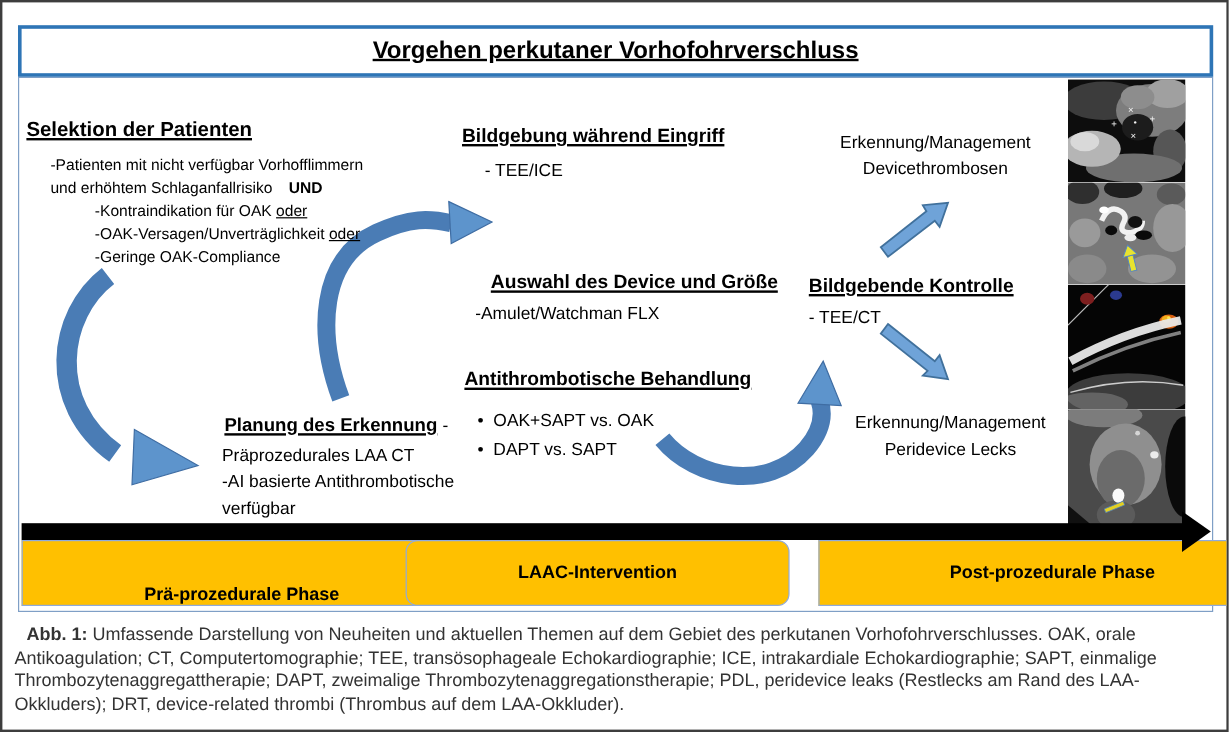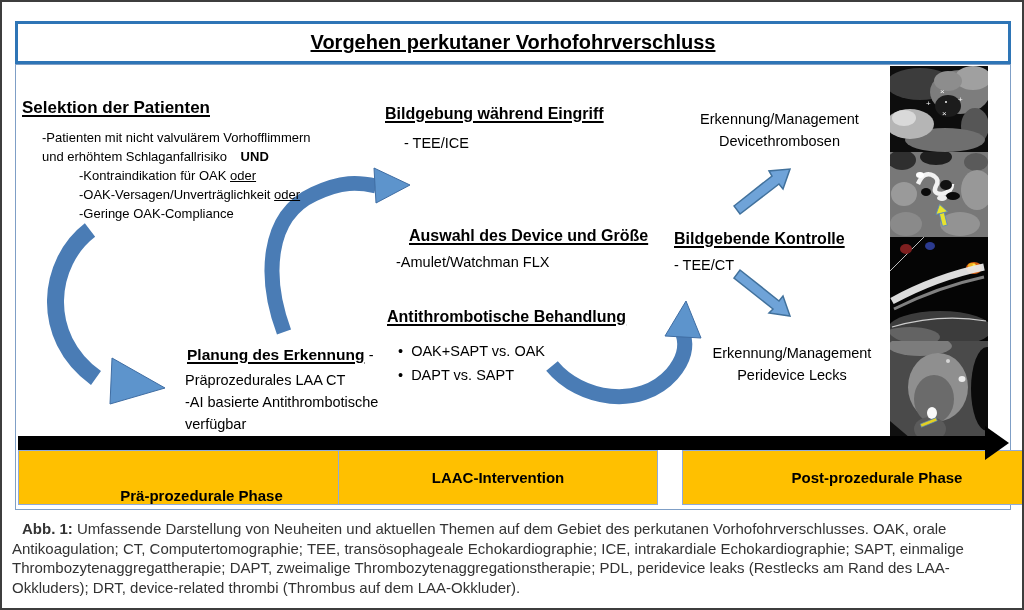--- a/index.html
+++ b/index.html
@@ -59,21 +59,21 @@
     </g>
     <g>
       <path d="M 550 364 C 578 398, 638 408, 670 372 C 682 358, 685 344, 681 332" stroke="#4a7cb5" stroke-width="15" fill="none"></path>
       <polygon points="663,334 684,299 699,336" fill="#5d94cc" stroke="#3f6da3" stroke-width="1"></polygon>
     </g>
     <polygon points="732,204 770,174 767,169 788,167 781,187 777,182 738,212" fill="#6fa3d8" stroke="#41719c" stroke-width="1.5"></polygon>
     <polygon points="738,268 777,299 781,294 788,314 767,311 771,307 732,276" fill="#6fa3d8" stroke="#41719c" stroke-width="1.5"></polygon>
   </svg>
 
   <div class="abs hd" style="left:20px;top:96px;font-size:17px;">Selektion der Patienten</div>
-  <div class="abs body-s" style="left:40px;top:126px;">-Patienten mit nicht valvulärem Vorhofflimmern</div>
+  <div class="abs body-s" style="left:40px;top:126px;">-Patienten mit nicht verfügbar Vorhofflimmern</div>
   <div class="abs body-s" style="left:40px;top:145px;"><span>und erhöhtem Schlaganfallrisiko </span><span class="b">UND</span></div>
   <div class="abs body-s" style="left:77px;top:164px;"><span>-Kontraindikation für OAK </span><span class="u">oder</span></div>
   <div class="abs body-s" style="left:77px;top:183px;"><span>-OAK-Versagen/Unverträglichkeit </span><span class="u">oder</span></div>
   <div class="abs body-s" style="left:77px;top:202px;">-Geringe OAK-Compliance</div>
 
   <div class="abs hd" style="left:383px;top:103px;font-size:16px;">Bildgebung während Eingriff</div>
   <div class="abs body-m" style="left:402px;top:131px;">- TEE/ICE</div>
 
   <div class="abs body-m ctr" style="left:680px;top:106px;width:195px;line-height:22px;">
     <div>Erkennung/Management</div>
@@ -181,21 +181,21 @@
       <rect x="30" y="80" width="17" height="3.4" fill="#e3d023" stroke="#4f81bd" stroke-width="0.6" transform="rotate(-22 38 81)"></rect>
     </svg>
   </div>
 
   <div class="abs" id="timeline-bar"></div>
   <div class="abs" id="timeline-head"></div>
 
   <div class="abs phase" style="left:16px;width:367px;align-items:flex-end;">
     <span>Prä-prozedurale Phase</span>
   </div>
-  <div class="abs phase" style="left:336px;width:320px;">
+  <div class="abs phase" style="left:336px;width:320px;border-radius:10px;">
     <span>LAAC-Intervention</span>
   </div>
   <div class="abs phase" style="left:680px;width:390px;">
     <span>Post-prozedurale Phase</span>
   </div>
 
   <div class="abs" id="caption">
     <span class="b">Abb. 1:</span><span> Umfassende Darstellung von Neuheiten und aktuellen Themen auf dem Gebiet des perkutanen Vorhofohrverschlusses. OAK, orale Antikoagulation; CT, Computertomographie; TEE, transösophageale Echokardiographie; ICE, intrakardiale Echokardiographie; SAPT, einmalige Thrombozytenaggregattherapie; DAPT, zweimalige Thrombozytenaggregationstherapie; PDL, peridevice leaks (Restlecks am Rand des LAA-Okkluders); DRT, device-related thrombi (Thrombus auf dem LAA-Okkluder).</span>
   </div>
 

